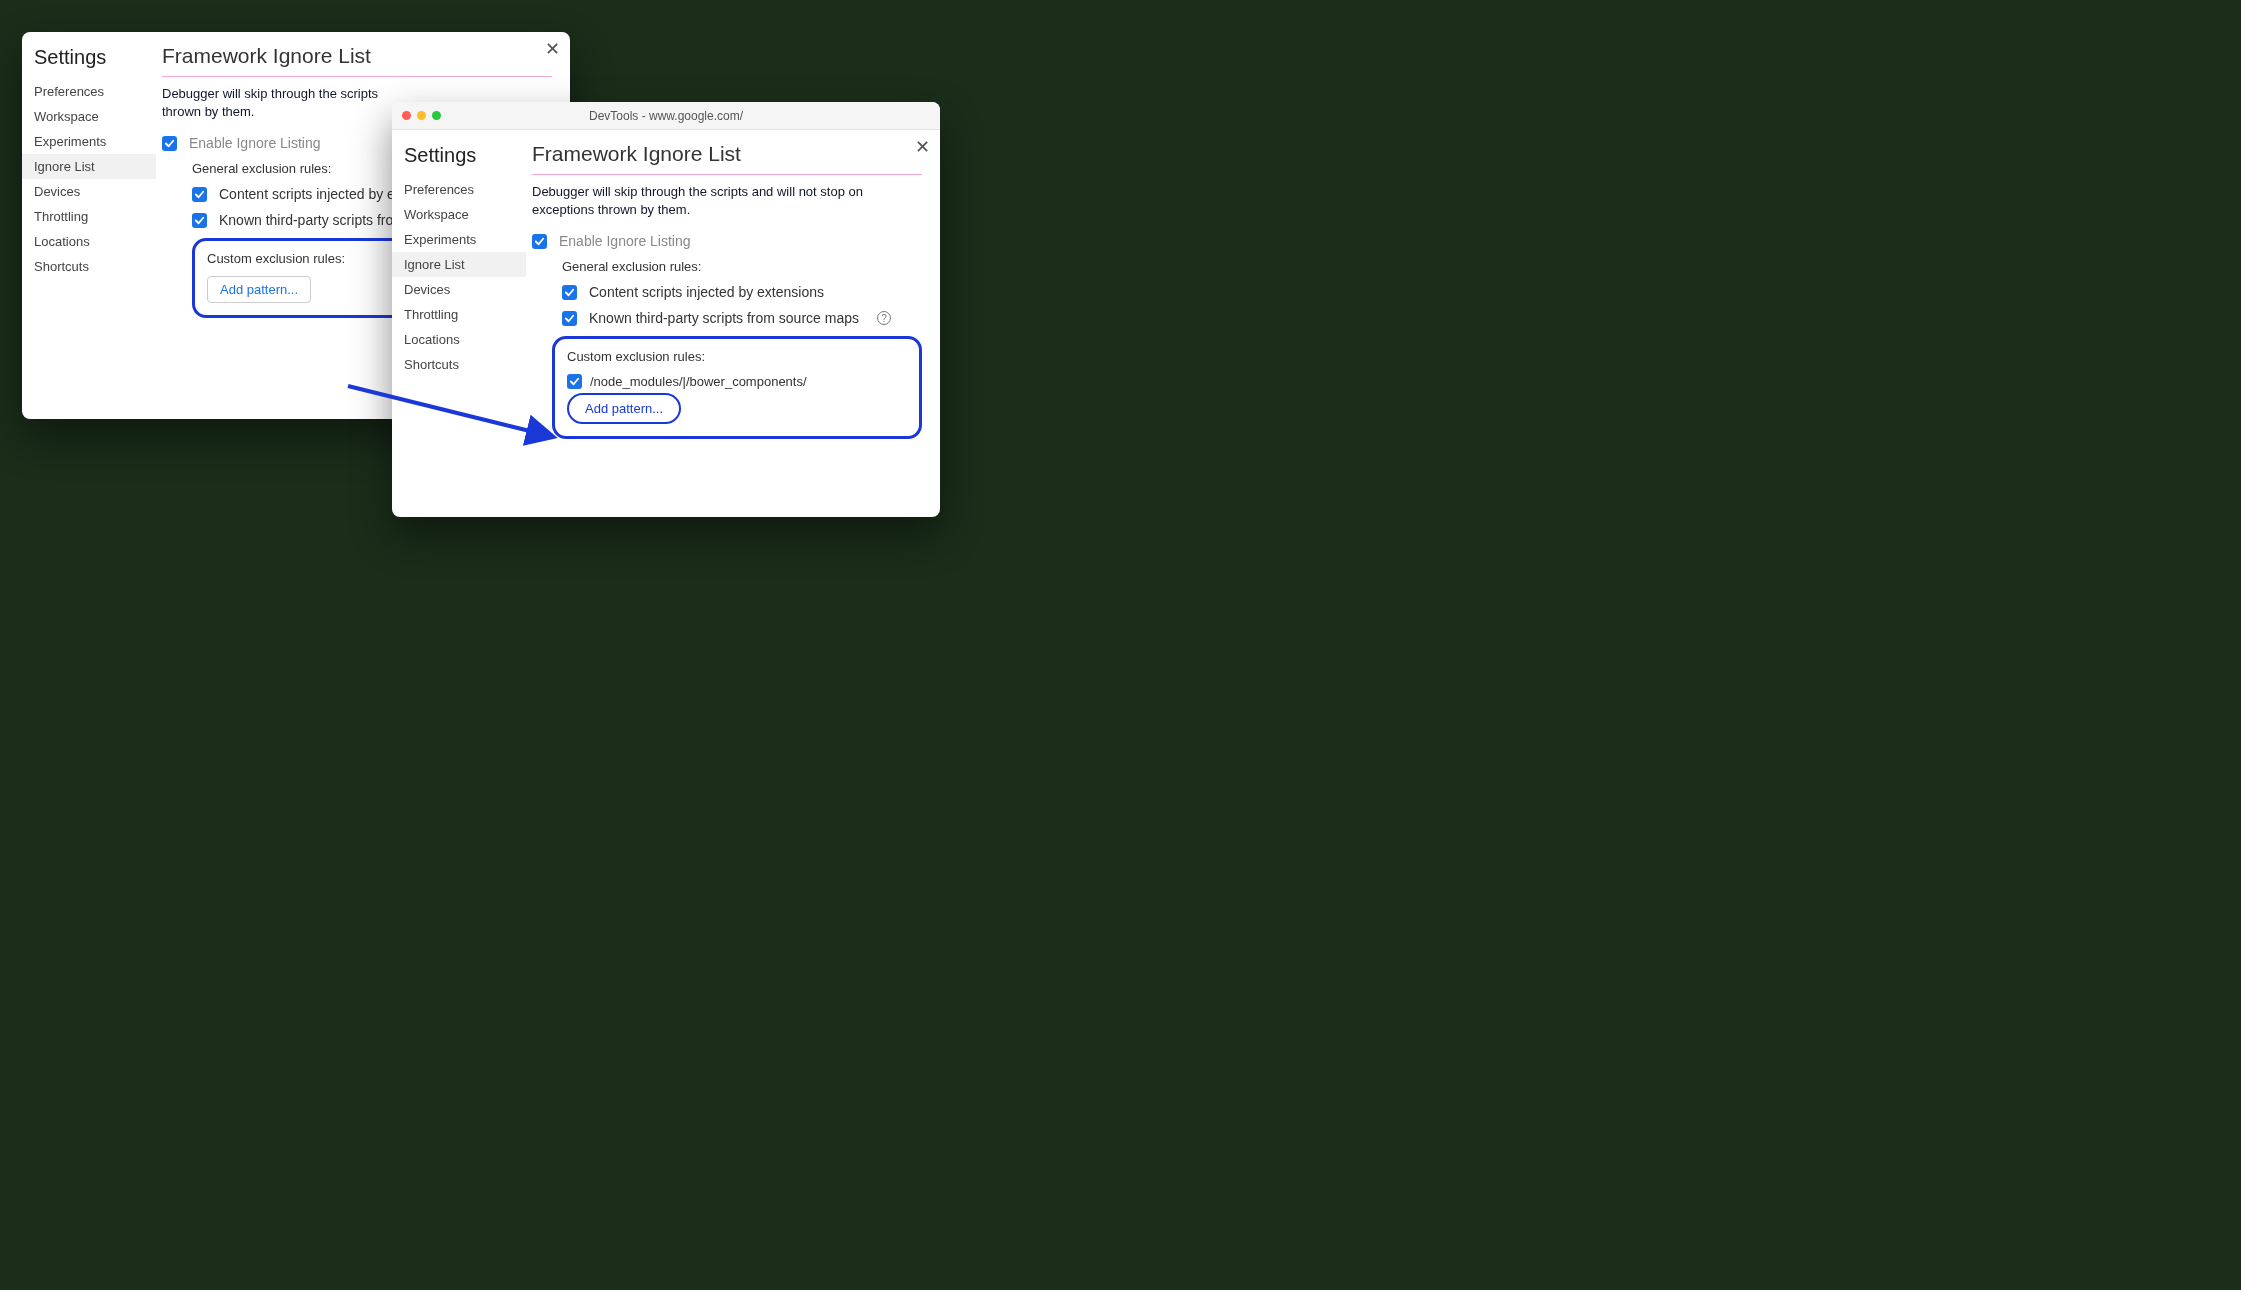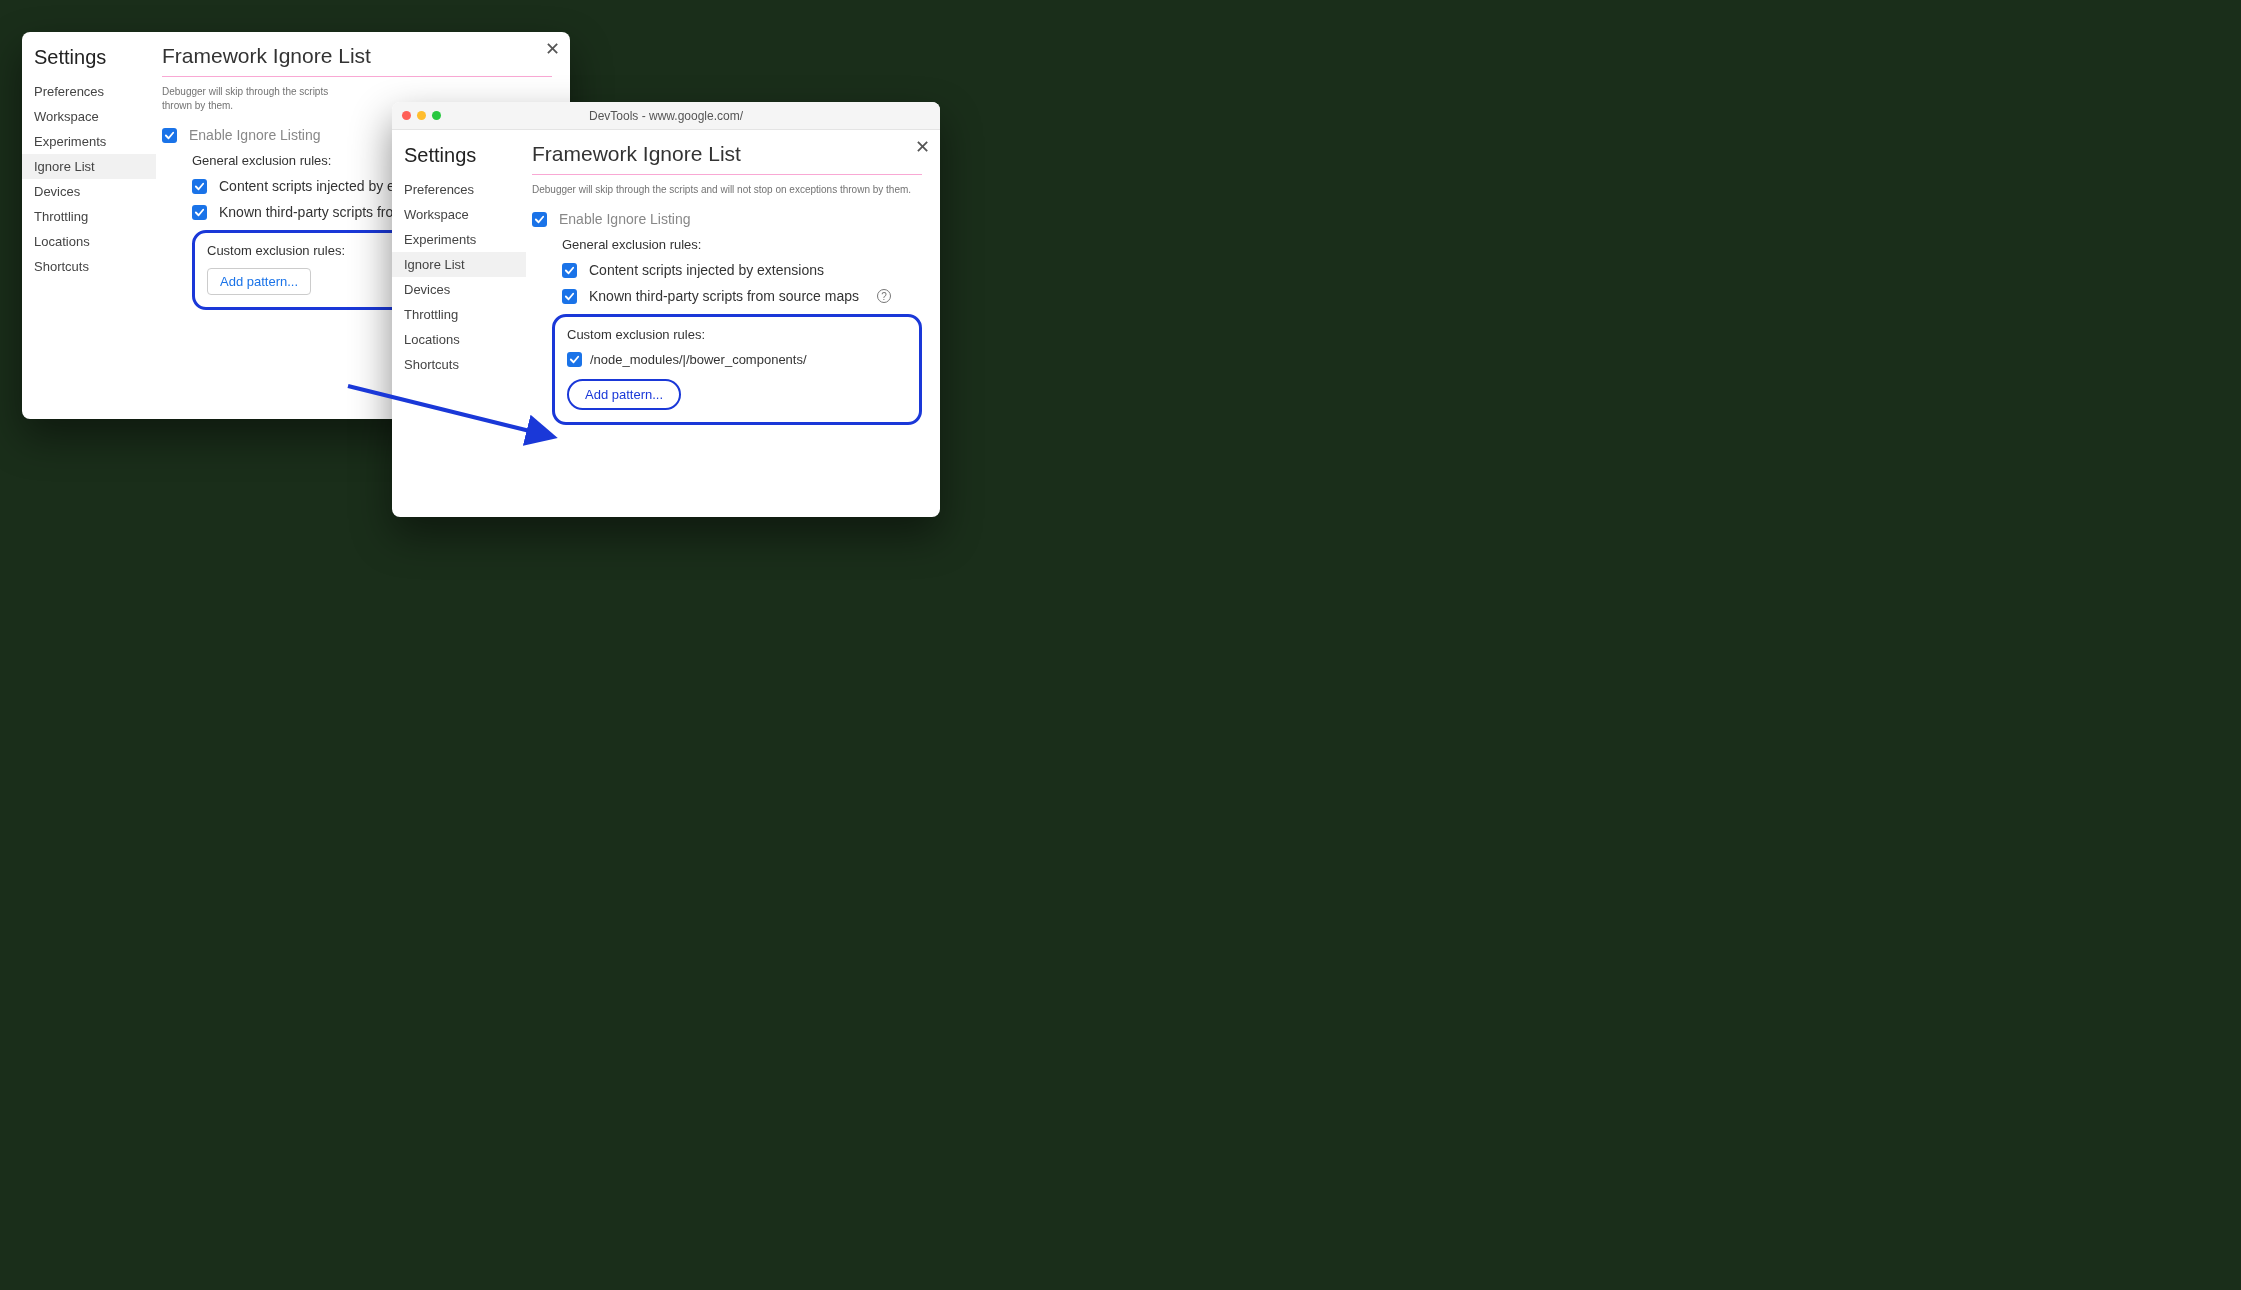--- a/index.html
+++ b/index.html
@@ -64,21 +64,21 @@
   .sidebar-item.selected { background: #f1f1f1; }
   .main {
     flex: 1; padding: 12px 18px 12px 6px; overflow: hidden;
   }
   .main-title {
     font-size: 21px; font-weight: 400; color: #333;
     padding-bottom: 8px; border-bottom: 1px solid #f9a8d4;
     margin-bottom: 8px;
   }
   .main-desc {
-    font-size: 10px; color: #737373; line-height: 1.4;
+    font-size: 13px; color: #0f172a; line-height: 1.4;
     margin-bottom: 14px;
   }
   .check-row {
     display: flex; align-items: center; gap: 12px;
     font-size: 14px; color: #888; margin-bottom: 10px;
   }
   .check-row.dark { color: #333; }
   .sub-section { padding-left: 30px; }
   .sub-title { font-size: 13px; color: #333; margin: 6px 0 10px 0; }
   .checkbox {
@@ -104,21 +104,21 @@
   .highlight-box {
     border: 3.5px solid #1a38d8; border-radius: 14px;
     padding: 10px 12px 12px 12px;
   }
   .win-b .highlight-box { margin-left: 20px; margin-top: 4px; }
   .arrow {
     position: absolute; pointer-events: none; overflow: visible;
   }
   .pattern-row {
     display: flex; align-items: center; gap: 8px;
-    font-size: 13px; color: #333; margin-bottom: 12px;
+    font-size: 13px; color: #333; margin-bottom: 4px;
   }
 </style>
 </head>
 <body>
 
 <div class="window win-a">
   <div class="settings-body">
     <span class="close-x">✕</span>
     <div class="sidebar">
       <div class="sidebar-title">Settings</div>

